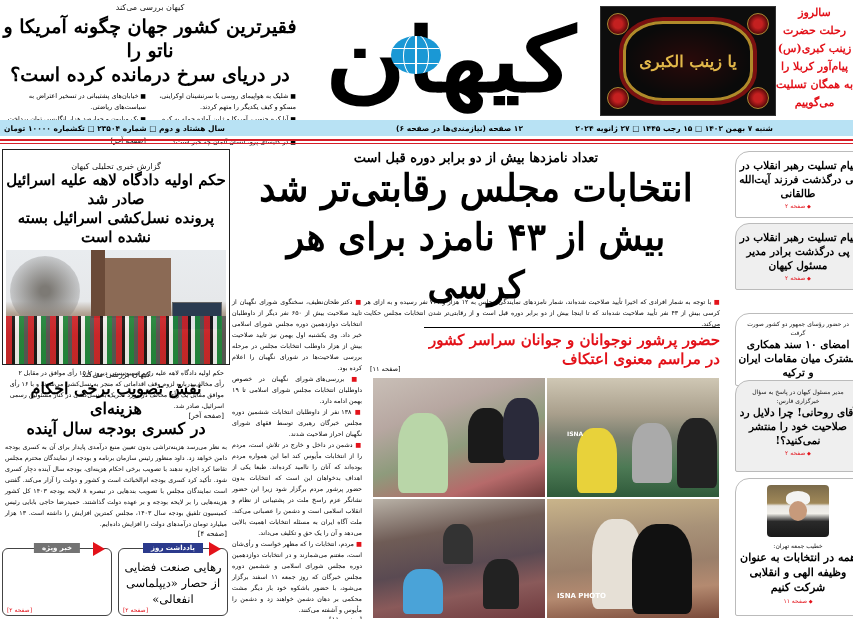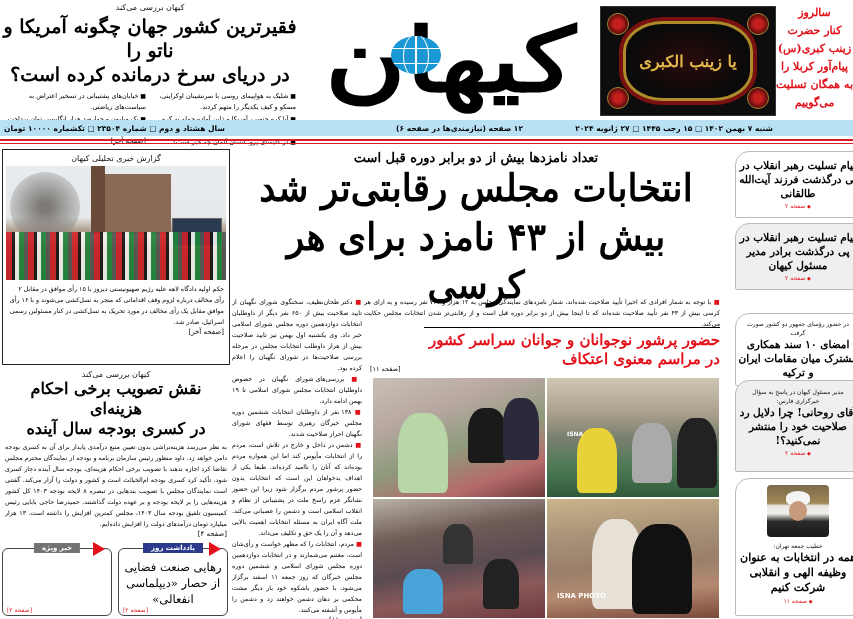--- a/index.html
+++ b/index.html
@@ -123,37 +123,41 @@
   <div class="rosette" style="left:6px;top:6px"></div>
   <div class="rosette" style="right:6px;top:6px"></div>
   <div class="rosette" style="left:6px;bottom:6px"></div>
   <div class="rosette" style="right:6px;bottom:6px"></div>
   <div class="frame">
     <span class="cal">یا زینب الکبری</span>
   </div>
 </div>
 <div class="abs condolence">
   <div>سالروز</div>
-  <div>کنار حضرت</div>
+  <div>رحلت حضرت</div>
   <div>زینب کبری(س)</div>
   <div>پیام‌آور کربلا را</div>
   <div>به همگان تسلیت</div>
   <div>می‌گوییم</div>
 </div>
 
 <div class="abs datebar">
   <span class="d-right">شنبه ۷ بهمن ۱۴۰۲ □ ۱۵ رجب ۱۴۴۵ □ ۲۷ ژانویه ۲۰۲۴</span>
   <span class="d-mid">۱۲ صفحه (نیازمندی‌ها در صفحه ۶)</span>
   <span class="d-left">سال هشتاد و دوم □ شماره ۲۳۵۰۴ □ تکشماره ۱۰۰۰۰ تومان</span>
 </div>
 <div class="abs redrule"></div>
 <div class="abs redrule2"></div>
 
 <div class="abs box-left">
-  <div class="kicker" style="margin-top:4px">گزارش خبری تحلیلی کیهان</div>
+  <div class="kicker" style="margin-top:12px">گزارش خبری تحلیلی کیهان</div>
+  <div class="icj-head">
+    <div>حکم اولیه دادگاه لاهه علیه اسرائیل صادر شد</div>
+    <div>پرونده نسل‌کشی اسرائیل بسته نشده است</div>
+  </div>
   <div class="icj-photo">
     <div class="icj-tree"></div>
     <div class="icj-building"></div>
     <div class="icj-tower"></div>
     <div class="icj-screen"></div>
     <div class="icj-flags"></div>
   </div>
   <div class="icj-text">
     <span>حکم اولیه دادگاه لاهه علیه رژیم صهیونیستی دیروز با ۱۵ رأی موافق در مقابل ۲ رأی مخالف درباره لزوم وقف اقداماتی که منجر به نسل‌کشی می‌شوند و با ۱۶ رأی موافق مقابل یک رأی مخالف در مورد تحریک به نسل‌کشی در کنار مسئولین رسمی اسرائیل، صادر شد.</span>
     <div class="page-ref">[صفحه آخر]</div>

